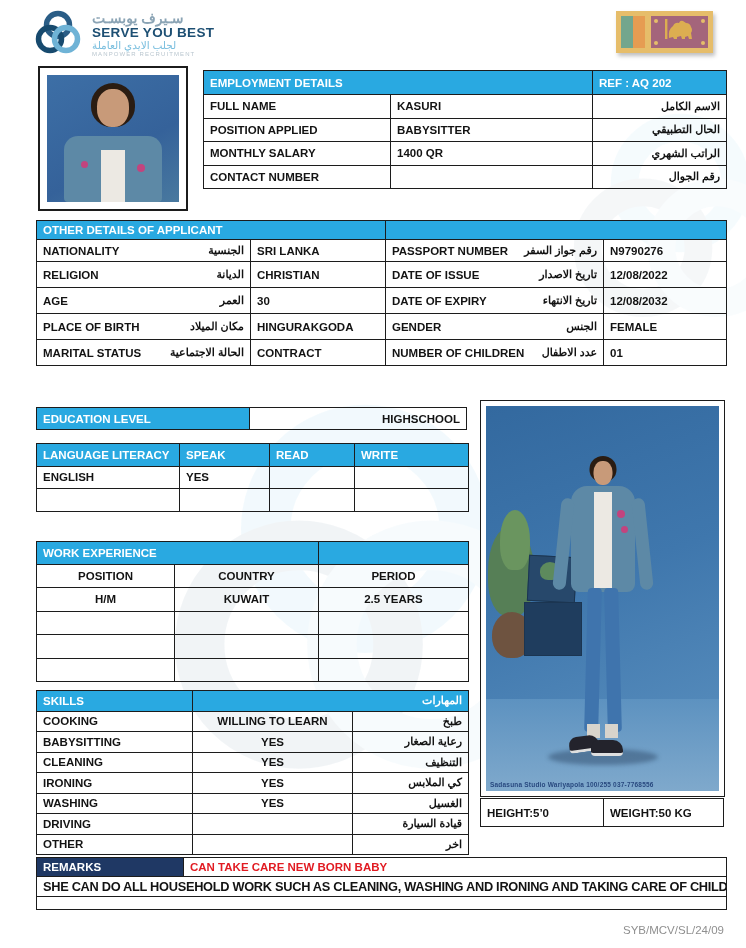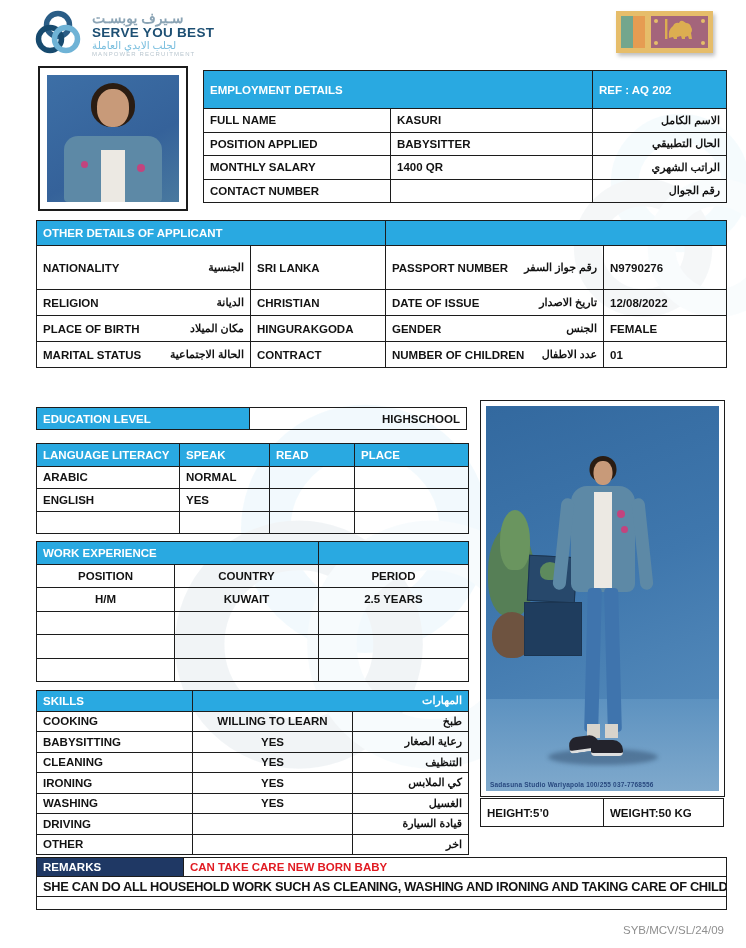--- a/index.html
+++ b/index.html
@@ -102,21 +102,21 @@
     </div>
   </div>
 
   <table style="left:203px;top:70px;width:523px;">
     <colgroup>
         <col style="width:187px">
         <col style="width:202px">
         <col style="width:134px">
       </colgroup>
     <tbody>
-        <tr style="height:38px;">
+        <tr style="height:24px;">
       <td class="cyan" colspan="2">EMPLOYMENT DETAILS</td>
       <td class="cyan">REF : AQ 202</td>
     </tr>
     <tr style="height:23.5px;">
           <td>FULL NAME</td>
           <td>KASURI</td>
           <td class="ar">الاسم الكامل</td>
         </tr>
     <tr style="height:23.5px;">
           <td>POSITION APPLIED</td>
@@ -137,25 +137,25 @@
     </table>
 
   <table style="left:36px;top:220px;width:690px;">
     <colgroup>
         <col style="width:214px">
         <col style="width:135px">
         <col style="width:218px">
         <col style="width:123px">
       </colgroup>
     <tbody>
-        <tr style="height:25px;">
+        <tr style="height:19px;">
       <td class="cyan" colspan="2">OTHER DETAILS OF APPLICANT</td>
       <td class="cyan" colspan="2"></td>
     </tr>
-    <tr style="height:44px;">
+    <tr style="height:22px;">
       <td class="dualcell">
             <span class="dual">
               <span>NATIONALITY</span>
               <span class="ar">الجنسية</span>
             </span>
           </td>
       <td>SRI LANKA</td>
       <td class="dualcell">
             <span class="dual">
               <span>PASSPORT NUMBER</span>
@@ -172,20 +172,36 @@
             </span>
           </td>
       <td>CHRISTIAN</td>
       <td class="dualcell">
             <span class="dual">
               <span>DATE OF ISSUE</span>
               <span class="ar">تاريخ الاصدار</span>
             </span>
           </td>
       <td>12/08/2022</td>
+    </tr>
+    <tr style="height:26px;">
+      <td class="dualcell">
+            <span class="dual">
+              <span>AGE</span>
+              <span class="ar">العمر</span>
+            </span>
+          </td>
+      <td>30</td>
+      <td class="dualcell">
+            <span class="dual">
+              <span>DATE OF EXPIRY</span>
+              <span class="ar">تاريخ الانتهاء</span>
+            </span>
+          </td>
+      <td>12/08/2032</td>
     </tr>
     <tr style="height:26px;">
       <td class="dualcell">
             <span class="dual">
               <span>PLACE OF BIRTH</span>
               <span class="ar">مكان الميلاد</span>
             </span>
           </td>
       <td>HINGURAKGODA</td>
       <td class="dualcell">
@@ -233,28 +249,22 @@
         <col style="width:143px">
         <col style="width:90px">
         <col style="width:85px">
         <col style="width:114px">
       </colgroup>
     <tbody>
         <tr style="height:22.5px;">
       <td class="cyan">LANGUAGE LITERACY</td>
       <td class="cyan">SPEAK</td>
       <td class="cyan">READ</td>
-      <td class="cyan">PLACE</td>
-    </tr>
-    <tr style="height:22.5px;">
-          <td>ARABIC</td>
-          <td>NORMAL</td>
-          <td></td>
-          <td></td>
-        </tr>
+      <td class="cyan">WRITE</td>
+    </tr>
     <tr style="height:22.5px;">
           <td>ENGLISH</td>
           <td>YES</td>
           <td></td>
           <td></td>
         </tr>
     <tr style="height:22.5px;">
           <td></td>
           <td></td>
           <td></td>

